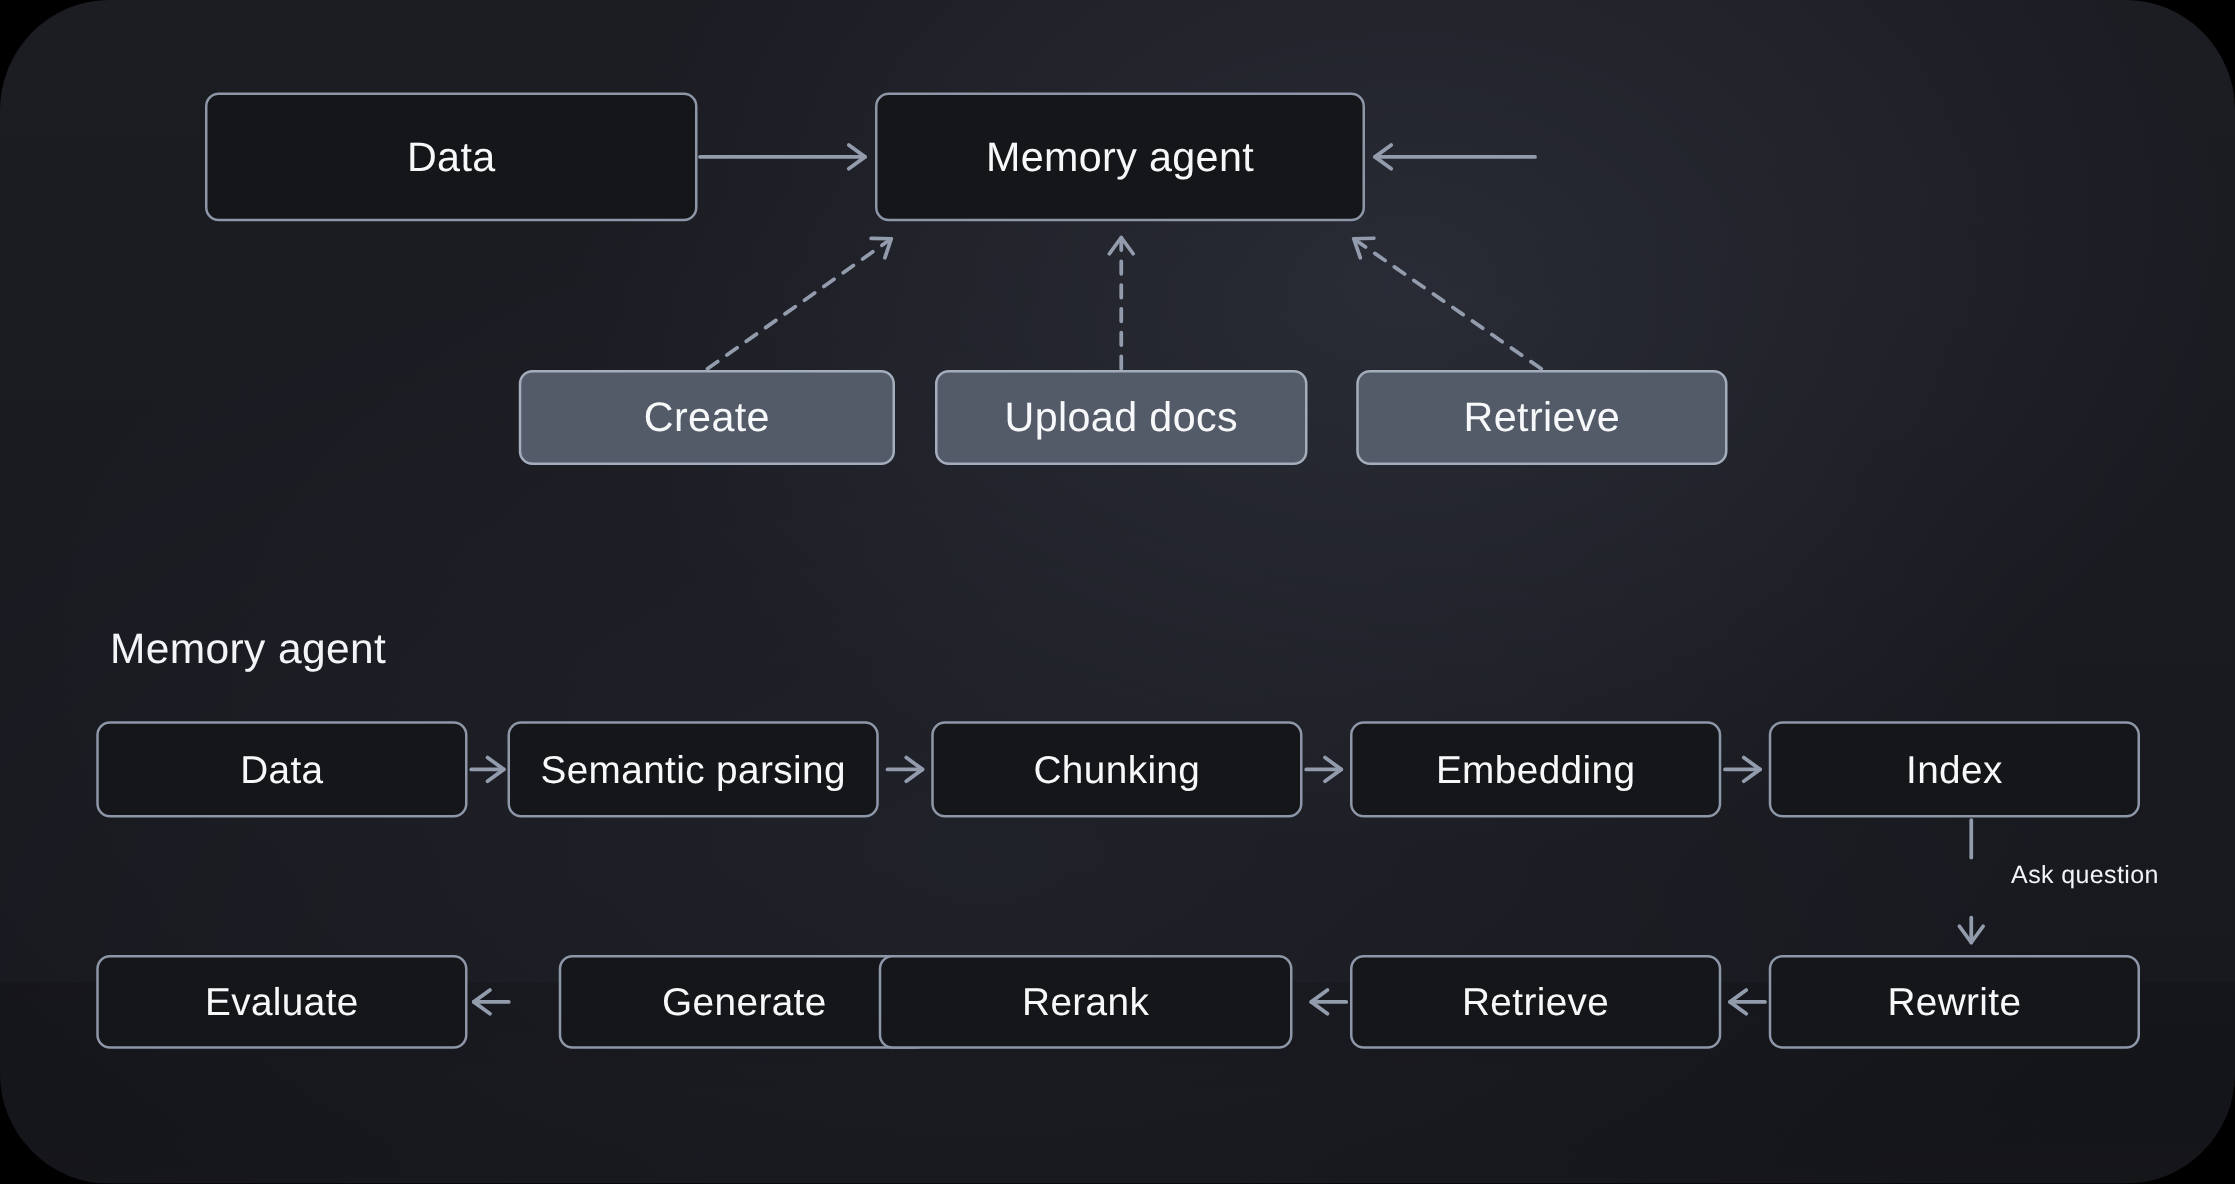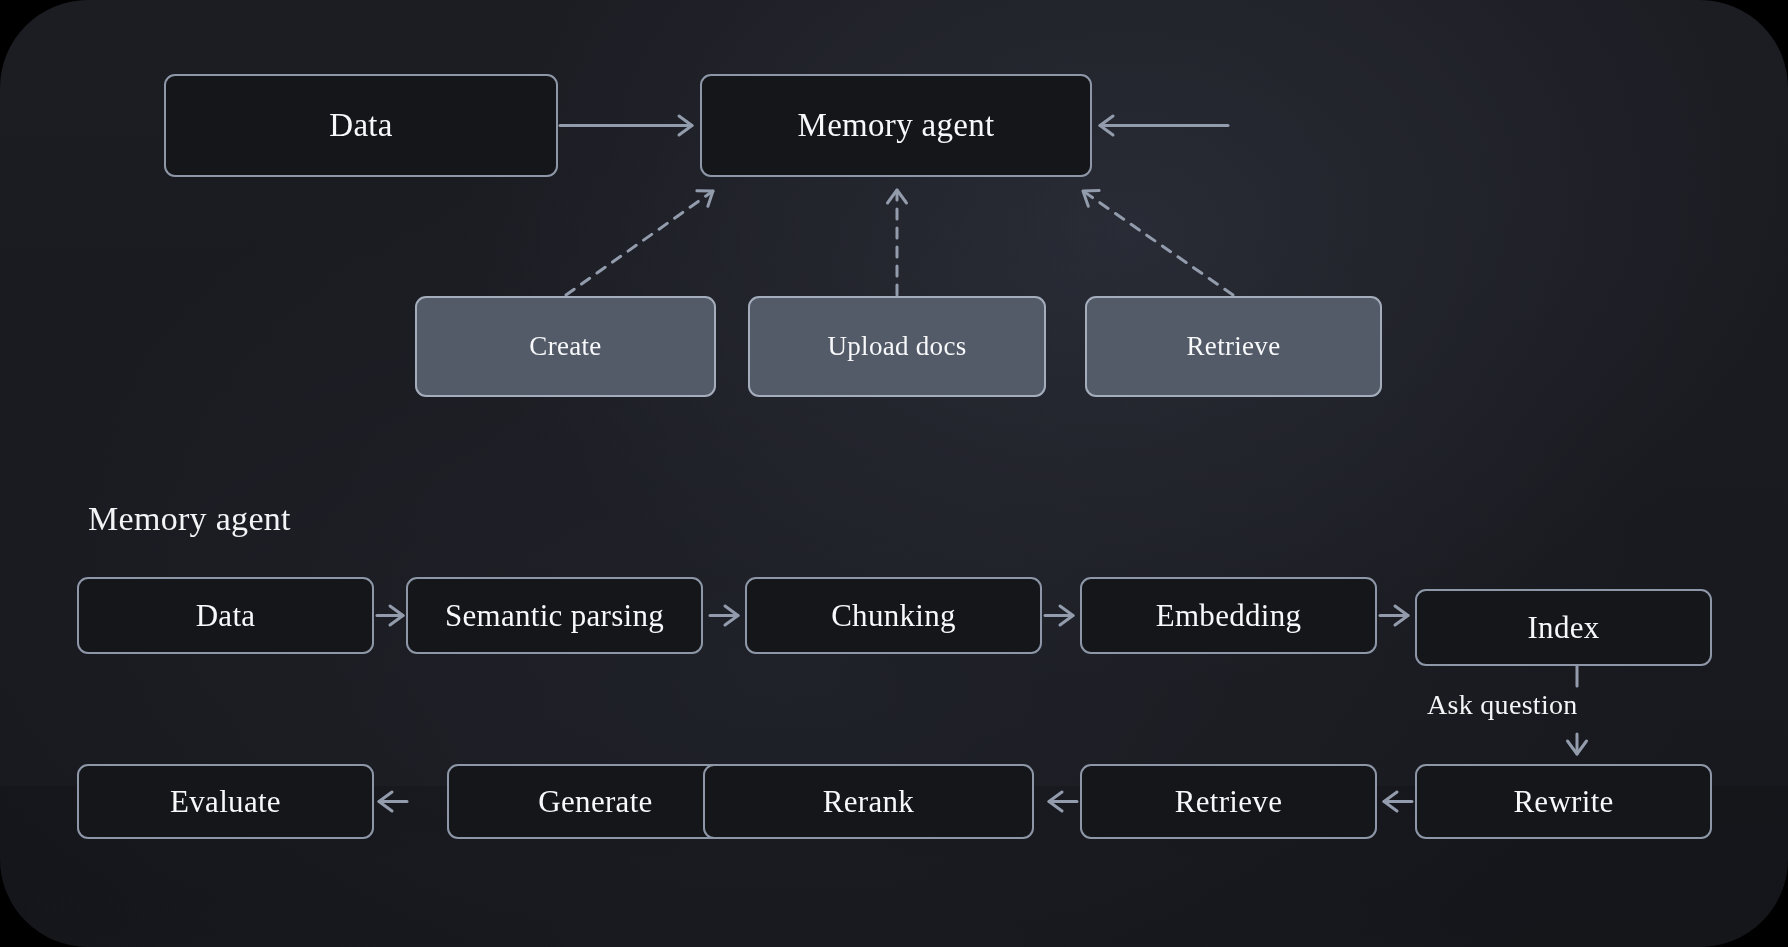--- a/index.html
+++ b/index.html
@@ -17,21 +17,20 @@
   }
   .panel {
     position: absolute;
     inset: 0;
     border-radius: 88px;
     overflow: hidden;
     background:
       radial-gradient(950px 650px at 63% 24%, rgba(70, 75, 94, 0.32), rgba(70, 75, 94, 0) 70%),
       radial-gradient(1250px 750px at 44% 72%, rgba(58, 63, 78, 0.22), rgba(58, 63, 78, 0) 72%),
       linear-gradient(#1c1d23, #17181d);
-    font-family: Liberation Serif, serif;
   }
   .seam {
     position: absolute;
     left: 0;
     right: 0;
     top: 786px;
     bottom: 0;
     background: linear-gradient(rgba(0, 0, 0, 0.14), rgba(0, 0, 0, 0.10));
   }
   .box {
@@ -47,39 +46,39 @@
   }
   .dark {
     background: #15161a;
     border: 2.5px solid #8d97a8;
   }
   .gray {
     background: #545b68;
     border: 2.5px solid #a4adbc;
   }
   .top-node { top: 74px; height: 103px; font-size: 33px; }
-  .action   { top: 296px; height: 101px; font-size: 27px; }
+  .action   { top: 296px; height: 76px; font-size: 33px; }
   .step1    { top: 577px; height: 77px; font-size: 31px; }
   .step2    { top: 764px; height: 75px; font-size: 31px; }
 
   .section-title {
     position: absolute;
     left: 88px;
     top: 500px;
     font-size: 34px;
     color: #f2f4f6;
     letter-spacing: 0.3px;
   }
   .connector-label {
     position: absolute;
     left: 1427px;
     top: 689px;
     width: 300px;
-    text-align: left;
-    font-size: 28px;
+    text-align: right;
+    font-size: 20px;
     color: #f2f4f6;
     letter-spacing: 0.3px;
   }
   .arrows {
     position: absolute;
     inset: 0;
     pointer-events: none;
   }
 </style>
 </head>
@@ -127,21 +126,21 @@
     <div class="box gray action" style="left:415px;width:301px;">Create</div>
     <div class="box gray action" style="left:748px;width:298px;">Upload docs</div>
     <div class="box gray action" style="left:1085px;width:297px;">Retrieve</div>
 
     <div class="section-title">Memory agent</div>
 
     <div class="box dark step1" style="left:77px;width:297px;">Data</div>
     <div class="box dark step1" style="left:406px;width:297px;">Semantic parsing</div>
     <div class="box dark step1" style="left:1080px;width:297px;">Embedding</div>
     <div class="box dark step1" style="left:745px;width:297px;">Chunking</div>
-    <div class="box dark step1" style="left:1415px;width:297px;margin-top:12px;">Index</div>
+    <div class="box dark step1" style="left:1415px;width:297px;">Index</div>
 
     <div class="connector-label">Ask question</div>
 
     <div class="box dark step2" style="left:77px;width:297px;">Evaluate</div>
     <div class="box dark step2" style="left:410px;width:297px;margin-left:37px;">Generate</div>
     <div class="box dark step2" style="left:703px;width:331px;">Rerank</div>
     <div class="box dark step2" style="left:1080px;width:297px;">Retrieve</div>
     <div class="box dark step2" style="left:1415px;width:297px;">Rewrite</div>
   </div>
 </div>

